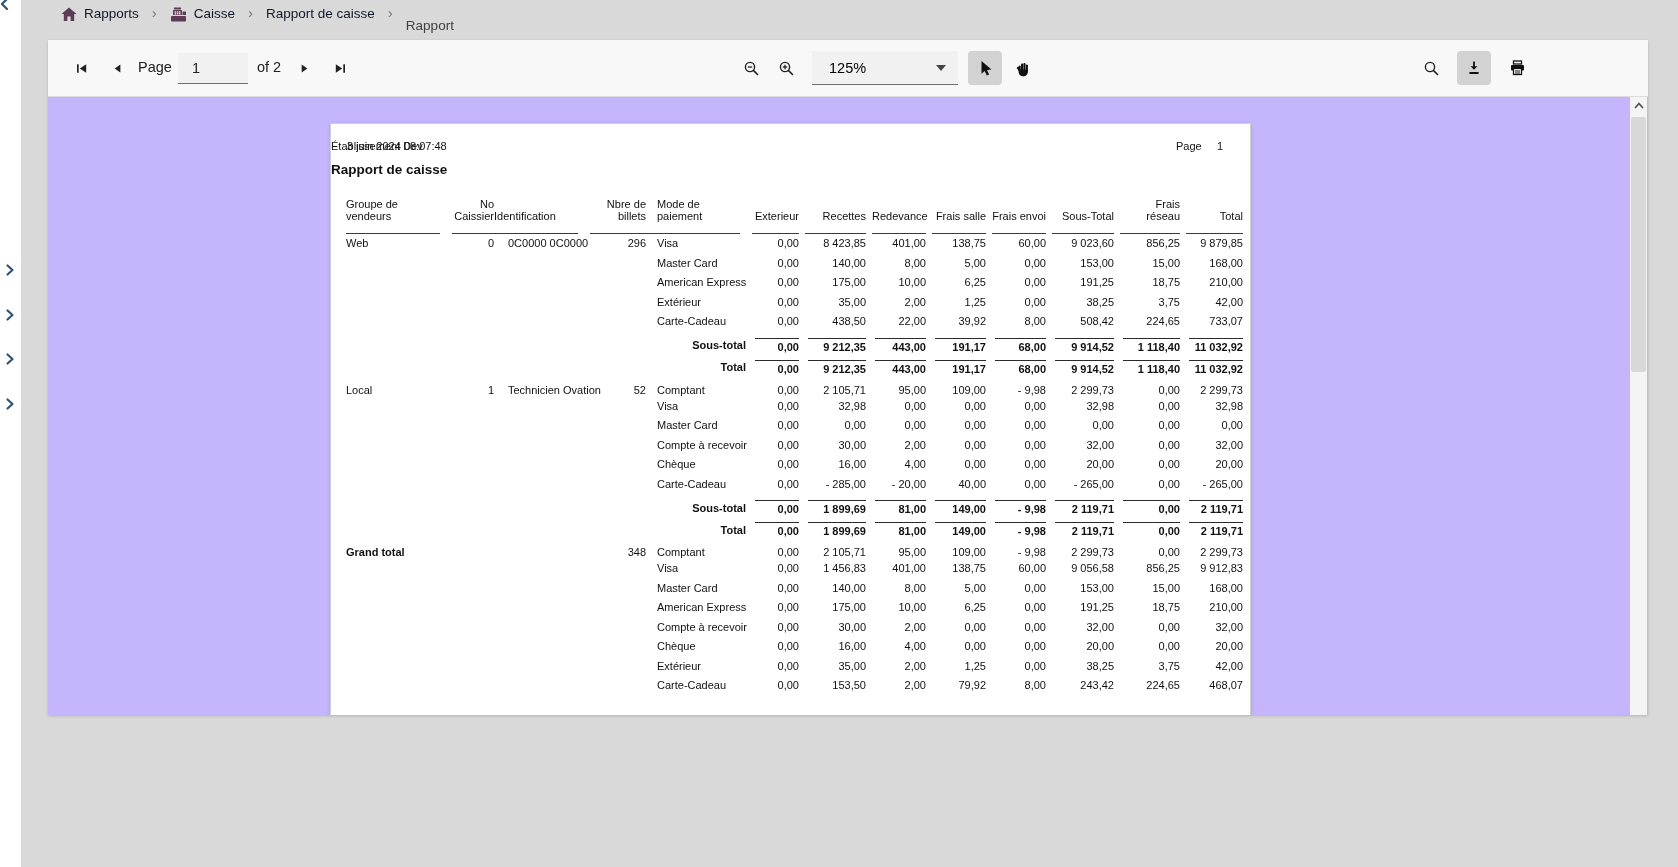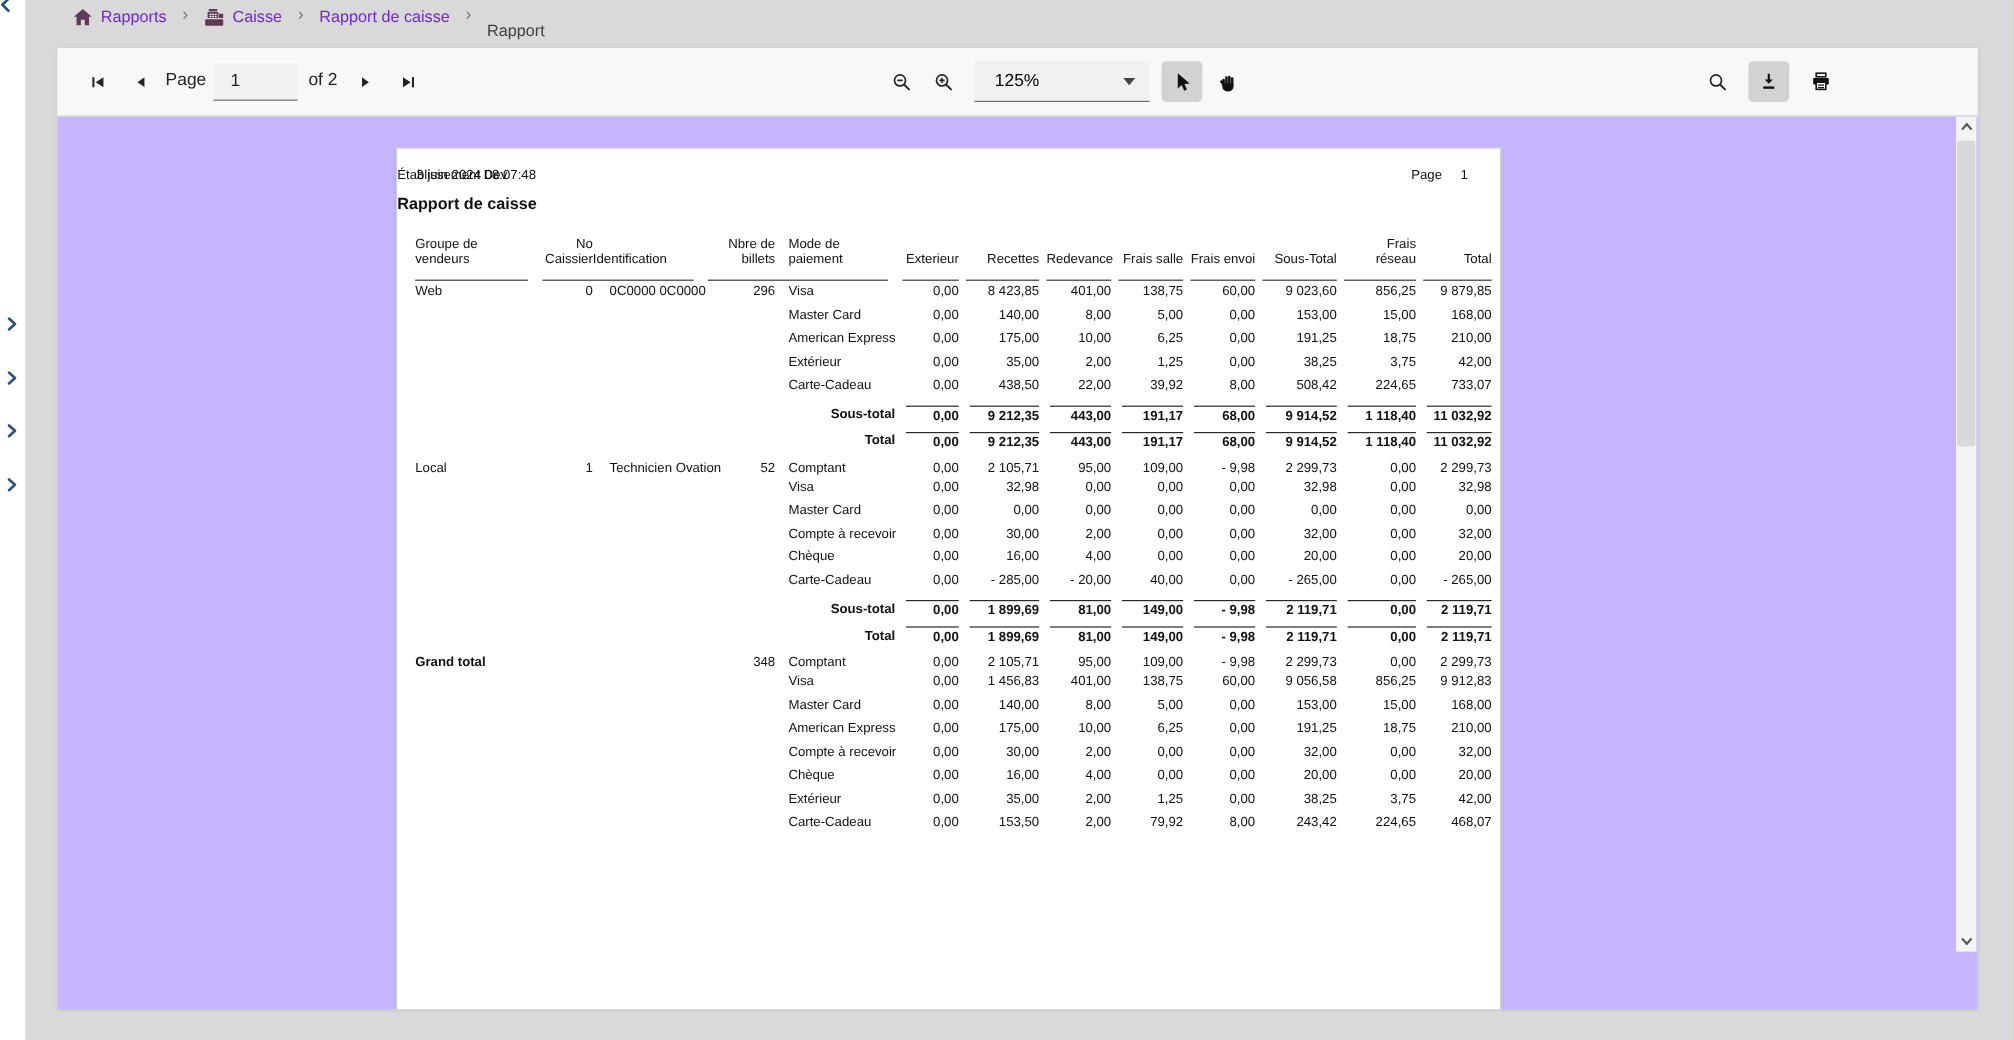--- a/index.html
+++ b/index.html
@@ -6,27 +6,27 @@
   html,body { width:1678px; height:867px; overflow:hidden; }
   body { background:#d9d9d9; font-family:"Liberation Sans", sans-serif; color:#222; position:relative; }
 
   
   .side-strip { position:absolute; left:0; top:0; width:21px; height:867px; background:#ffffff; z-index:5; }
   .side-back { position:absolute; left:-3px; top:-4px; }
   .side-toggle { position:absolute; left:2px; width:16px; height:16px; cursor:pointer; }
 
   
   .breadcrumb { position:absolute; left:21px; top:0; right:0; height:26px; display:flex; align-items:center; padding-left:40px; font-size:13.5px; color:#5d3a55; }
-  .crumb { color:#6d28d9; cursor:pointer; }
+  .crumb { color:#0f172a; cursor:pointer; }
   .crumb.muted { color:#404040; cursor:default;margin-top:25px; }
   .bc-icon { display:inline-flex; margin-right:7px; position:relative; top:1px; }
   .sep { color:#777; margin:0 13px; font-size:15px; position:relative; top:-1px; }
 
   
-  .panel { position:absolute; left:48px; top:40px; width:1600px; height:801px; background:#fdfdfd; box-shadow:0 1px 3px rgba(0,0,0,0.18); }
+  .panel { position:absolute; left:48px; top:40px; width:1600px; height:675px; background:#fdfdfd; box-shadow:0 1px 3px rgba(0,0,0,0.18); }
   .toolbar { position:absolute; left:0; top:0; right:0; height:57px; background:#f8f8f8; border-bottom:1px solid #ddd; }
   .tb { position:absolute; top:11px; width:34px; height:34px; border-radius:4px; display:flex; align-items:center; justify-content:center; cursor:pointer; background:transparent; border:none; }
   .tb.active { background:#d2d2d2; }
   .tb-label { position:absolute; top:19px; font-size:14.5px; color:#222; }
   .page-input { position:absolute; left:130px; top:13px; width:70px; height:31px; background:#f1f1f1; border:none; border-bottom:1px solid #6e6e6e; font-size:14.5px; padding-left:14px; font-family:"Liberation Sans", sans-serif; color:#222; }
   .zoom-select { position:absolute; left:764px; top:11px; width:146px; height:34px; background:#f1f1f1; border-bottom:1px solid #6e6e6e; display:flex; align-items:center; cursor:pointer; font-size:14.5px; padding-left:17px; color:#000000; }
   .zoom-select svg { position:absolute; right:12px; top:14px; }
 
   
   .content { position:absolute; left:0; top:57px; right:0; bottom:0; background:#c4b5fd; overflow:hidden; }

